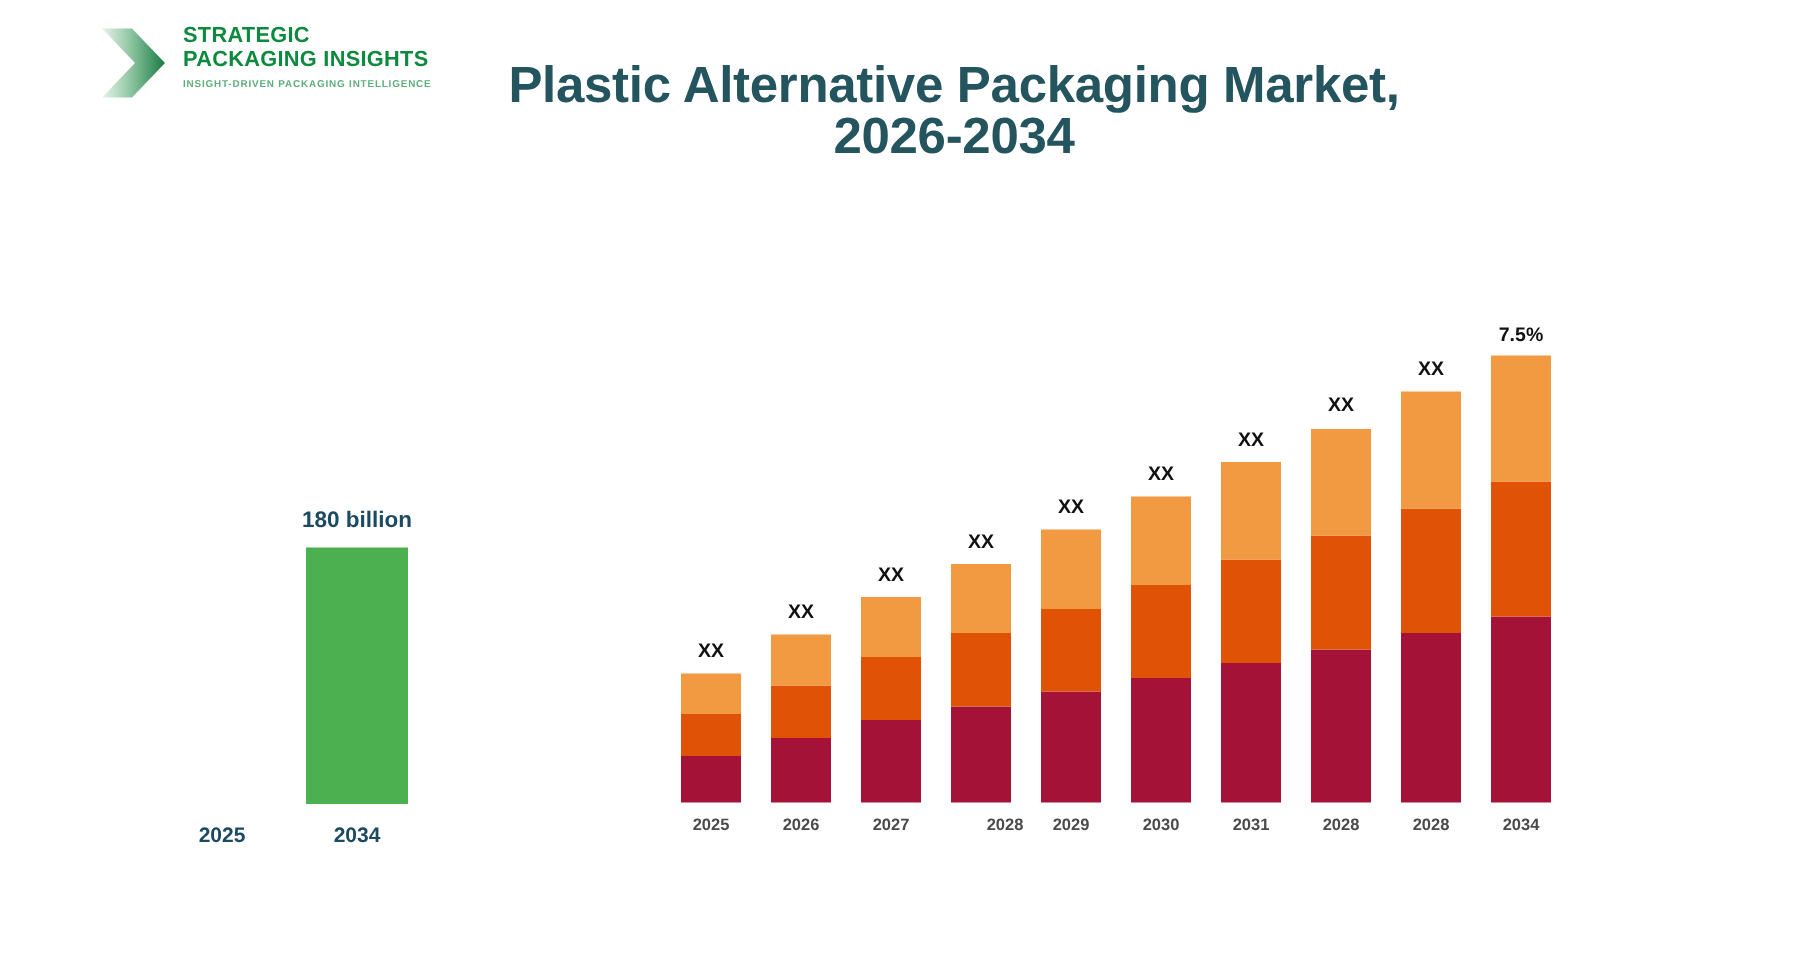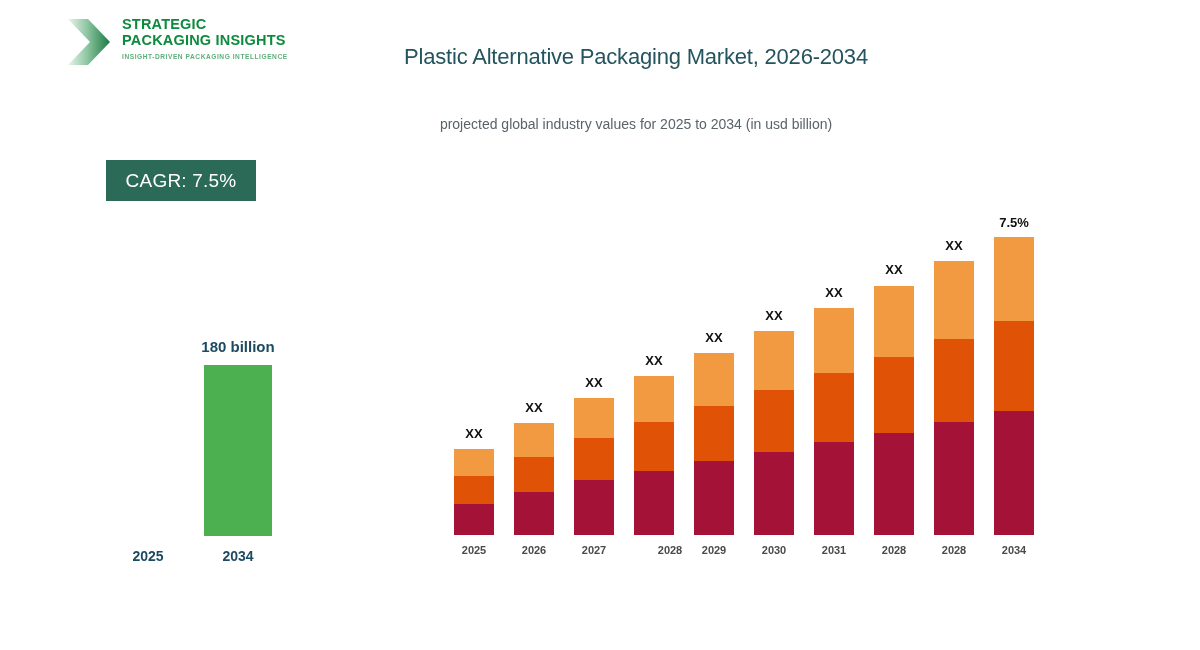--- a/index.html
+++ b/index.html
@@ -19,21 +19,21 @@
   }
   .logo-l1{padding-top:3px;}
   .logo-tag{
     margin-top:5px;font-size:6.6px;font-weight:bold;letter-spacing:.55px;
     color:#5FAE7C;white-space:nowrap;
   }
 
   
   .title{
     position:absolute;left:300px;top:40px;width:600px;text-align:center;
-    font-size:22px;font-weight:normal;color:#24545E;line-height:34px;
+    font-size:34px;font-weight:bold;color:#24545E;line-height:34px;
     letter-spacing:-.2px;
   }
   .subtitle{
     position:absolute;left:280px;top:116px;width:640px;text-align:center;
     font-size:14px;color:#5A6368;font-weight:normal;
   }
 
   
   .cagr{
     position:absolute;left:70px;top:160px;width:150px;height:41px;
@@ -99,23 +99,21 @@
       </svg>
     </span>
     <div class="logo-text">
       <div class="logo-l1">STRATEGIC</div>
       <div class="logo-l2">PACKAGING INSIGHTS</div>
       <div class="logo-tag">INSIGHT-DRIVEN PACKAGING INTELLIGENCE</div>
     </div>
   </div>
 
   <div class="title">Plastic Alternative Packaging Market, 2026-2034</div>
-  <div class="subtitle">projected global industry values for 2025 to 2034 (in usd billion)</div>
-
-  <div class="cagr">CAGR: 7.5%</div>
+
 
   <div class="pair" id="pair-chart">
       <div class="pair-year" style="left: 52px; color: rgb(28, 74, 99);">2025</div>
       <div class="pair-col b" style="height: 147px;">
         <div class="pair-bar" style="height: 171px; background: rgb(76, 175, 80);"></div>
         <div class="pair-val" style="bottom: 181px; color: rgb(28, 74, 99);">180 billion</div>
       </div>
       <div class="pair-year" style="left: 142px; color: rgb(28, 74, 99);">2034</div>
     </div>
 

